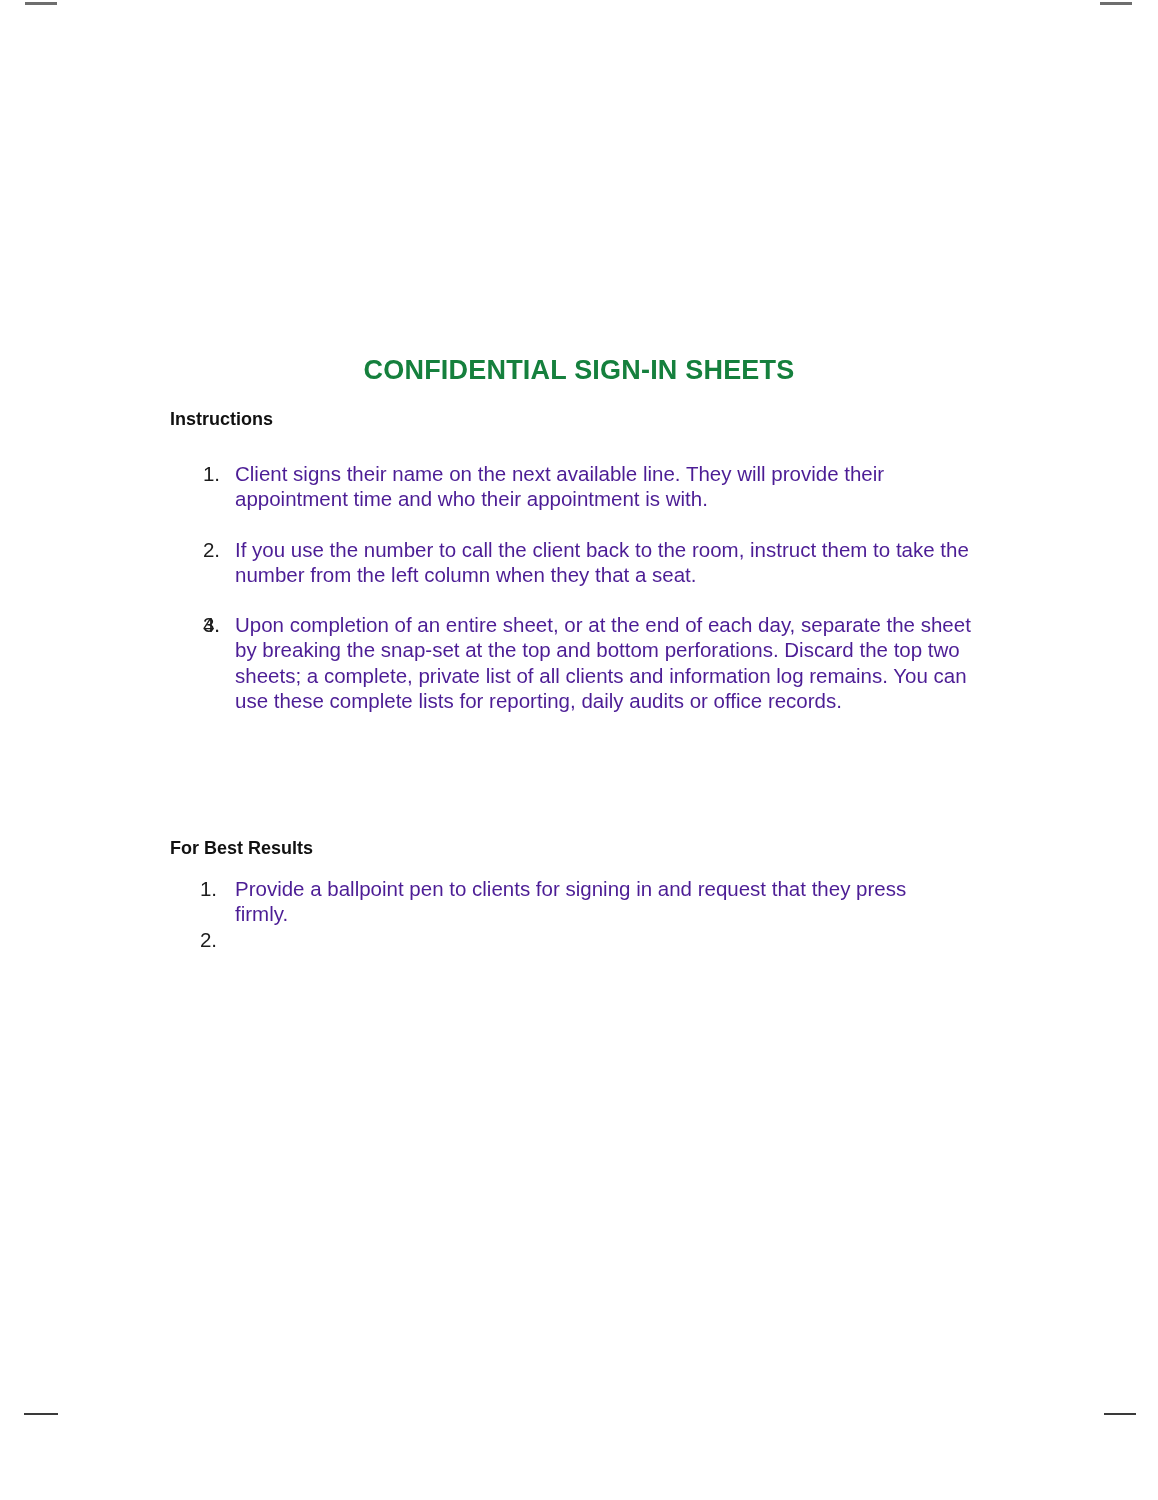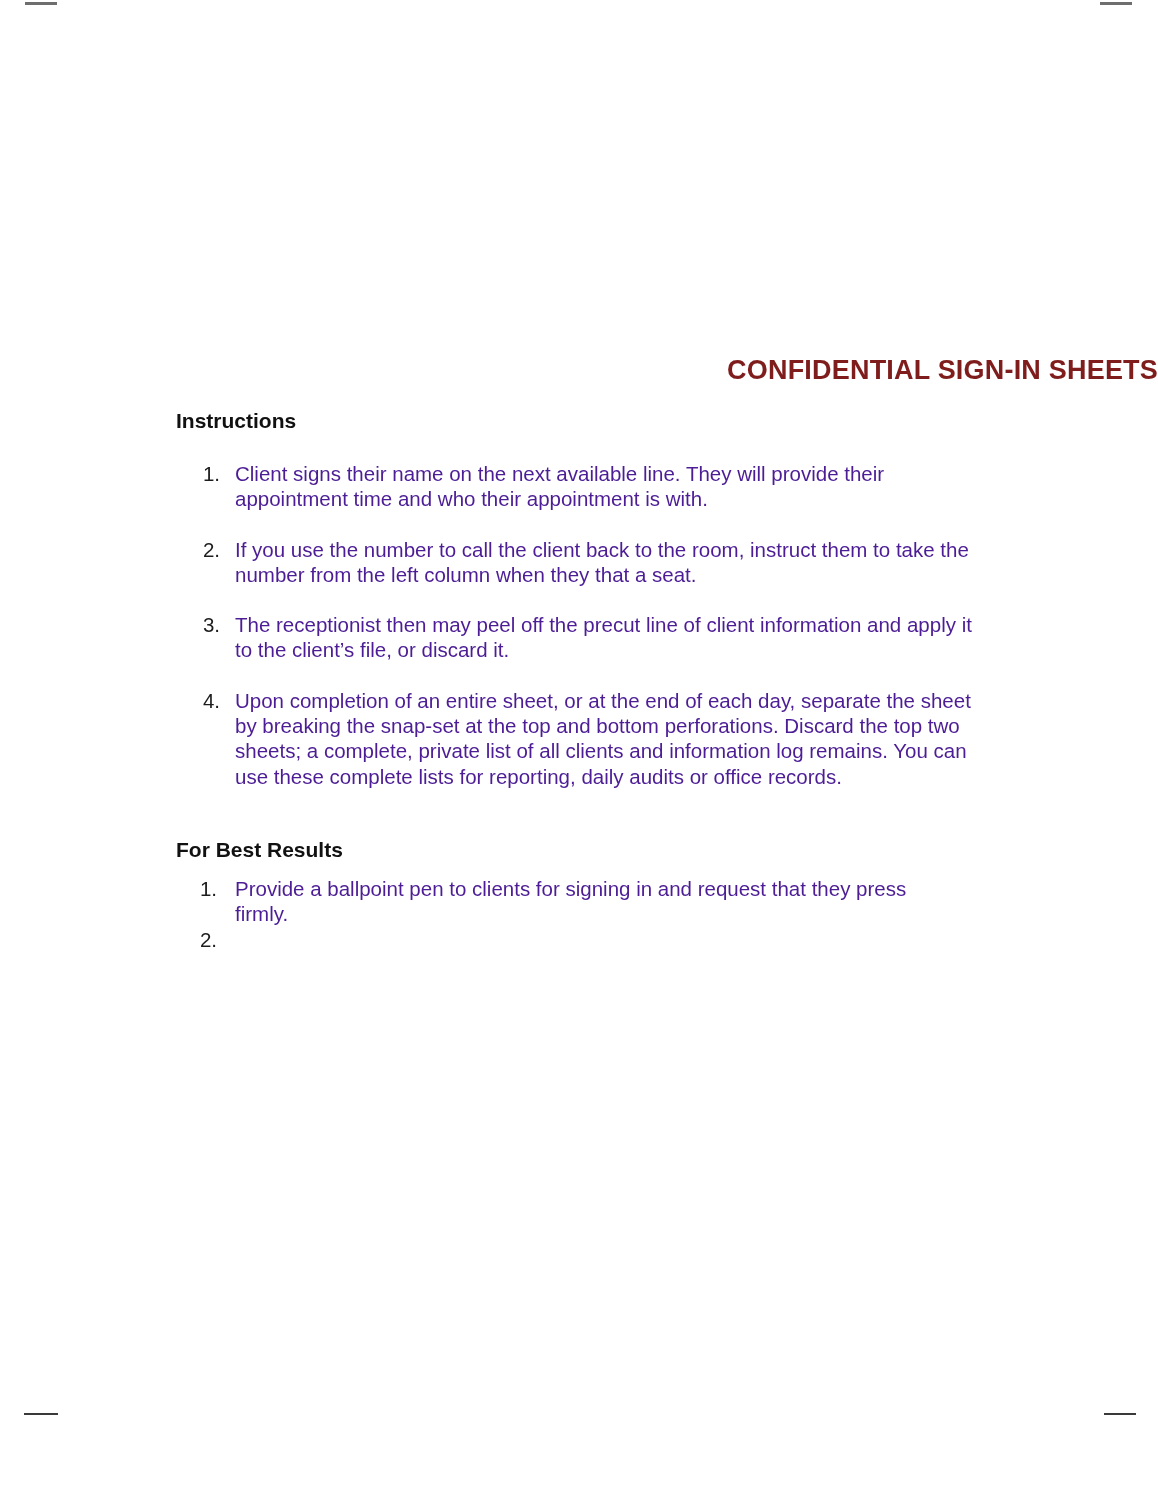--- a/index.html
+++ b/index.html
@@ -35,31 +35,31 @@
     left: 0;
     top: 0;
     width: 1158px;
   }
 
   .doc-title {
     position: absolute;
     left: 0;
     top: 355px;
     width: 1158px;
-    text-align: right;
+    text-align: center;
     font-size: 27px;
     font-weight: bold;
     letter-spacing: 0.2px;
-    color: #7f1d1d;
+    color: #15803d;
   }
 
   .section-heading {
     position: absolute;
-    left: 176px;
-    font-size: 21px;
+    left: 170px;
+    font-size: 18px;
     font-weight: bold;
     color: #111111;
   }
   .heading-instructions { top: 409px; }
   .heading-best-results { top: 838px; }
 
   .list-block {
     position: absolute;
     left: 0;
     width: 1158px;
@@ -119,21 +119,20 @@
         <span class="item-text">Client signs their name on the next available line. They will provide their appointment time and who their appointment is with.</span>
       </div>
 
       <div class="list-item">
         <span class="item-num">2.</span>
         <span class="item-text">If you use the number to call the client back to the room, instruct them to take the number from the left column when they that a seat.</span>
       </div>
 
       <div class="list-item">
         <span class="item-num">3.</span>
-        <span class="item-text">The receptionist then may peel off the precut line of client information and apply it to the client’s file, or discard it.</span>
       </div>
 
       <div class="list-item">
         <span class="item-num">4.</span>
         <span class="item-text">Upon completion of an entire sheet, or at the end of each day, separate the sheet by breaking the snap-set at the top and bottom perforations. Discard the top two sheets; a complete, private list of all clients and information log remains. You can use these complete lists for reporting, daily audits or office records.</span>
       </div>
 
     </div>
 
     <div class="section-heading heading-best-results">For Best Results</div>

